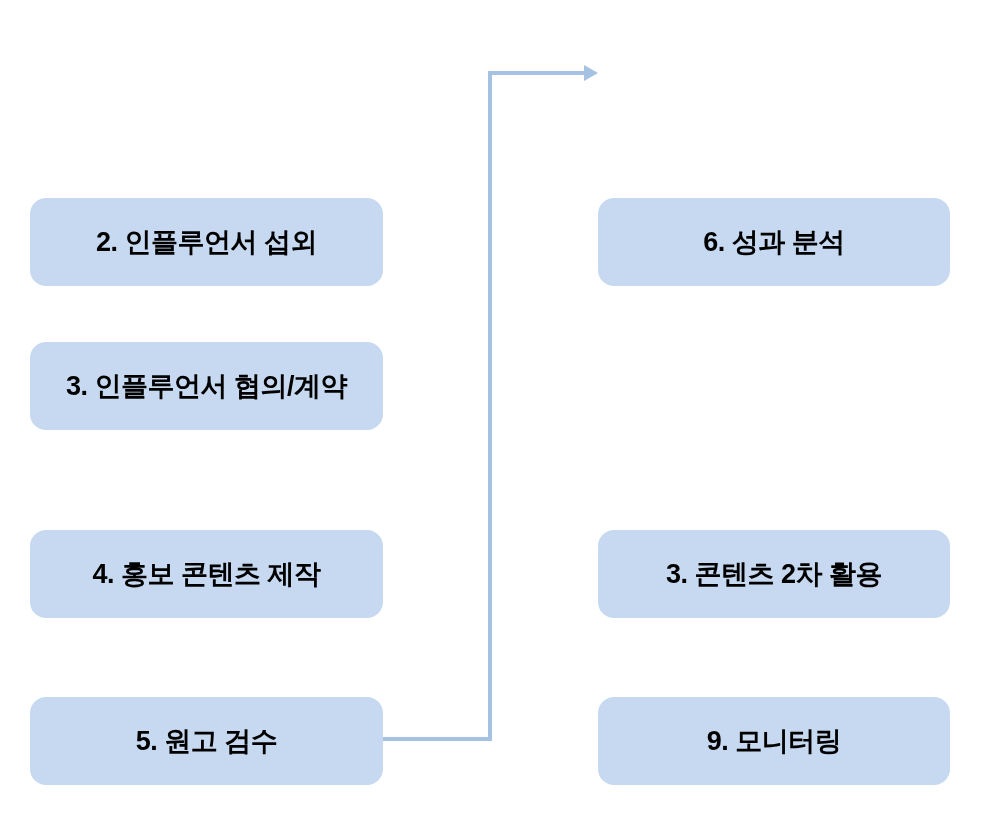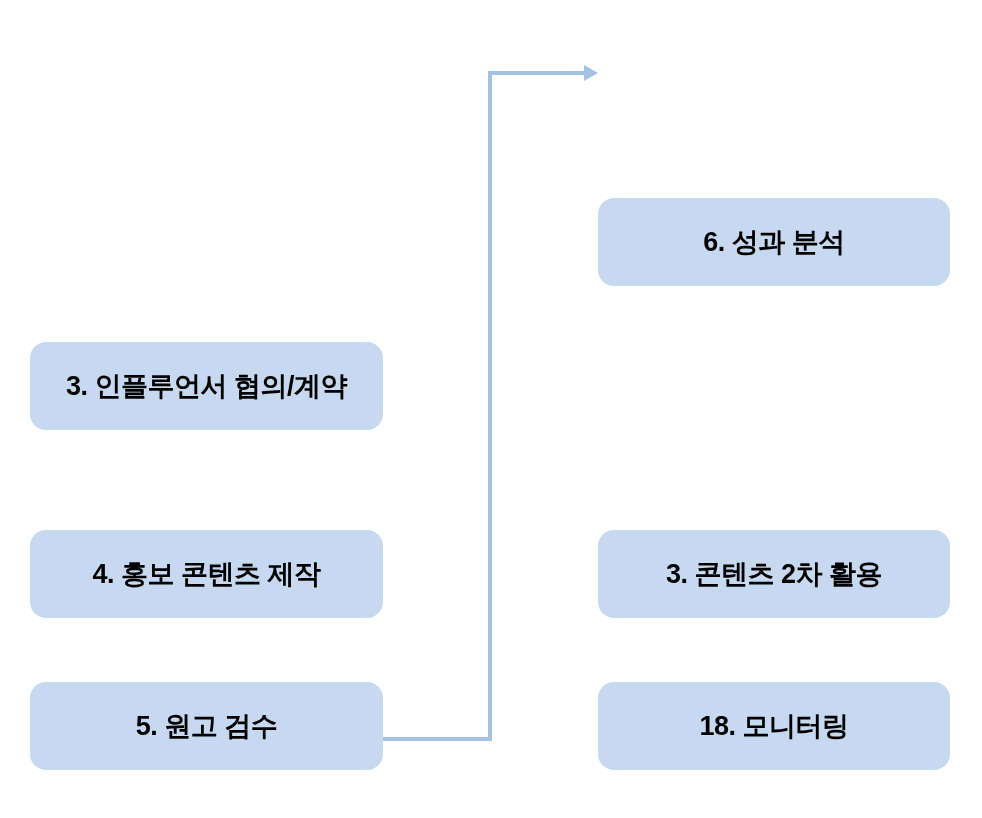--- a/index.html
+++ b/index.html
@@ -40,21 +40,21 @@
     line-height: 1;
     padding: 0 10px;
     white-space: nowrap;
   }
   .col-left  { left: 30px; }
   .col-right { left: 598px; width: 352px; }
   .row-0 { top: 32px; }
   .row-1 { top: 198px; }
   .row-2 { top: 342px; }
   .row-3 { top: 530px; }
-  .row-4 { top: 682px; align-items: center; }
+  .row-4 { top: 697px; align-items: center; }
   svg.connector-layer {
     position: absolute;
     top: 0; left: 0;
     width: 982px;
     height: 818px;
     pointer-events: none;
   }
   svg.connector-layer .connector-line {
     fill: none;
     stroke: var(--arrow);
@@ -68,33 +68,36 @@
 </head>
 <body>
 
 <div class="canvas">
 
   <svg class="connector-layer" viewBox="0 0 982 818" xmlns="http://www.w3.org/2000/svg">
     <path class="connector-line" d="M383,739 H490 V73 H584"></path>
     <polygon class="connector-arrowhead" points="584,65 598,73 584,81"></polygon>
   </svg>
 
+  <div class="flow-box col-left row-1">
+    <span class="label">2. 인플루언서 섭외</span>
+  </div>
   <div class="flow-box col-left row-2">
     <span class="label">3. 인플루언서 협의/계약</span>
   </div>
   <div class="flow-box col-left row-3">
     <span class="label">4. 홍보 콘텐츠 제작</span>
   </div>
   <div class="flow-box col-left row-4">
     <span class="label">5. 원고 검수</span>
   </div>
 
   <div class="flow-box col-right row-1">
     <span class="label">6. 성과 분석</span>
   </div>
   <div class="flow-box col-right row-3">
     <span class="label">3. 콘텐츠 2차 활용</span>
   </div>
   <div class="flow-box col-right row-4">
-    <span class="label">18. 모니터링</span>
+    <span class="label">9. 모니터링</span>
   </div>
 
 </div>
 
 </body></html>

